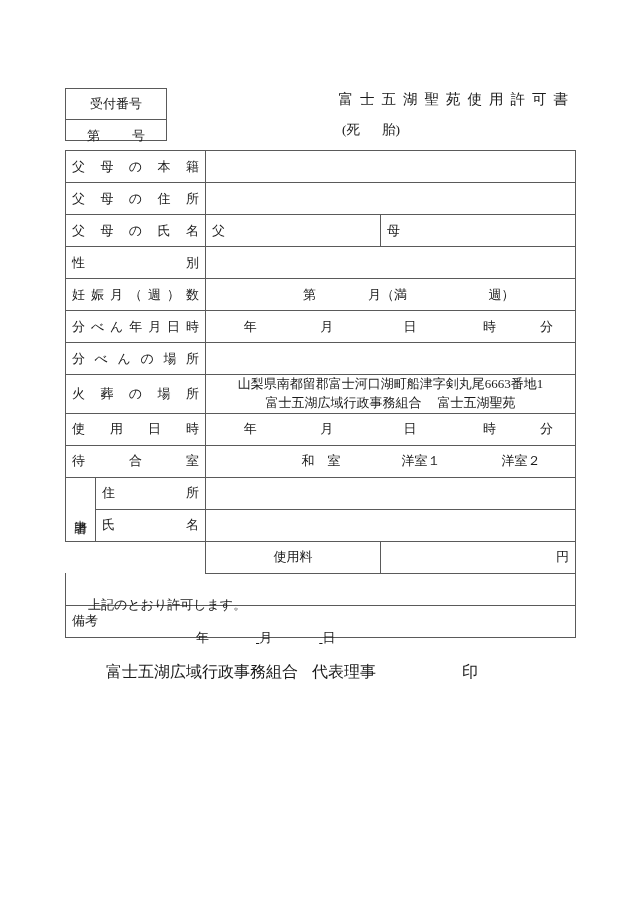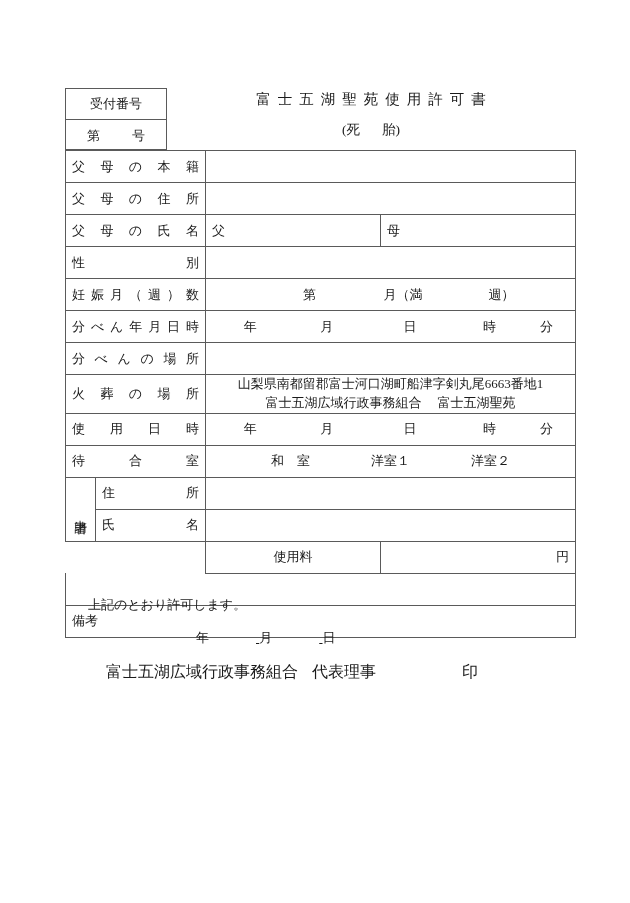--- a/index.html
+++ b/index.html
@@ -38,21 +38,21 @@
     position: absolute;
     left: 65px;
     top: 88px;
     width: 510px;
     height: 62px;
   }
   .receipt-box {
     position: absolute;
     left: 0; top: 0;
     width: 102px;
-    height: 62px;
+    height: 53px;
     border: 1px solid #5a5a5a;
     box-sizing: border-box;
   }
   .receipt-row {
     height: 31px;
     box-sizing: border-box;
     display: flex;
     align-items: center;
     justify-content: center;
     font-size: 13px;
@@ -68,21 +68,21 @@
     left: 102px;
     top: 0;
     width: 408px;
     height: 62px;
   }
   .doc-title {
     position: absolute;
     left: 0;
     top: 2px;
     width: 100%;
-    text-align: center;
+    text-align: right;
     font-size: 14.5px;
     letter-spacing: 7px;
     text-indent: 7px;
   }
   .doc-subtitle {
     position: absolute;
     left: 0;
     top: 33px;
     width: 100%;
     text-align: center;
@@ -137,29 +137,29 @@
   .spread .s3 { display: inline-block; width: 92px; text-align: center; }
   .spread .s4 { display: inline-block; width: 70px; text-align: center; }
   .spread .s5 { display: inline-block; width: 46px; text-align: center; }
 
   .weeks {
     display: flex;
     justify-content: center;
     align-items: center;
   }
   .weeks .w1 { display: inline-block; width: 86px; text-align: center; }
-  .weeks .w2 { display: inline-block; width: 70px; text-align: right; }
+  .weeks .w2 { display: inline-block; width: 70px; }
   .weeks .w3 { display: inline-block; width: 92px; text-align: right; }
 
   .rooms {
     display: flex;
     justify-content: center;
     align-items: center;
   }
-  .rooms .r { display: inline-block; width: 100px; text-align: center; }
+  .rooms .r { display: inline-block; width: 100px; text-align: right; }
 
   .addr-cell {
     text-align: center;
     line-height: 1.45;
     padding: 4px 6px;
     height: 46px;
   }
   .addr-line1, .addr-line2 { display: block; white-space: nowrap; text-align: center; }
   .addr-line2 .sp { display: inline-block; width: 16px; }
 

